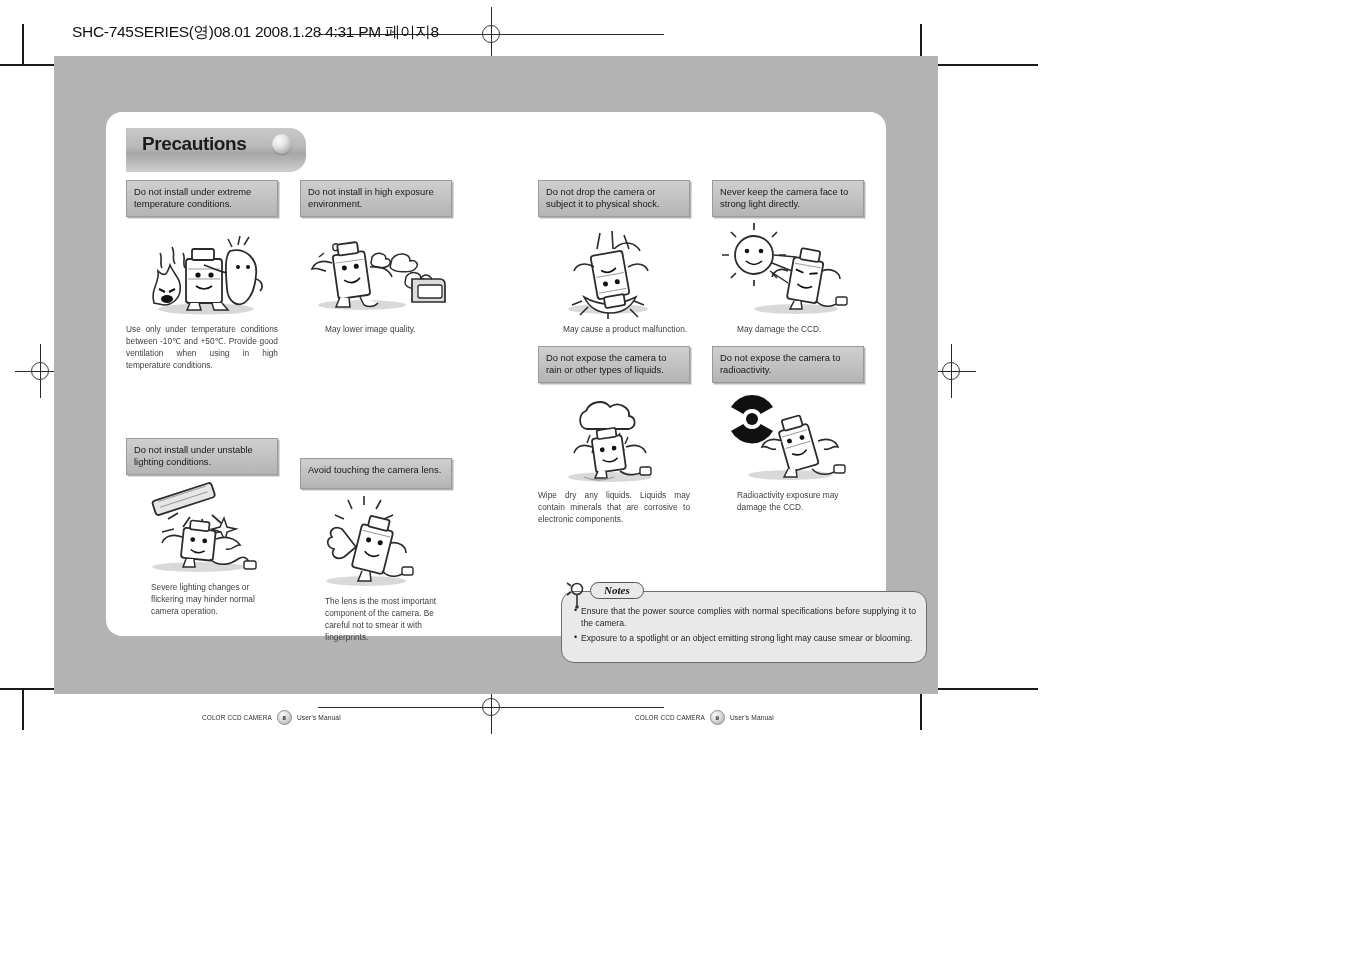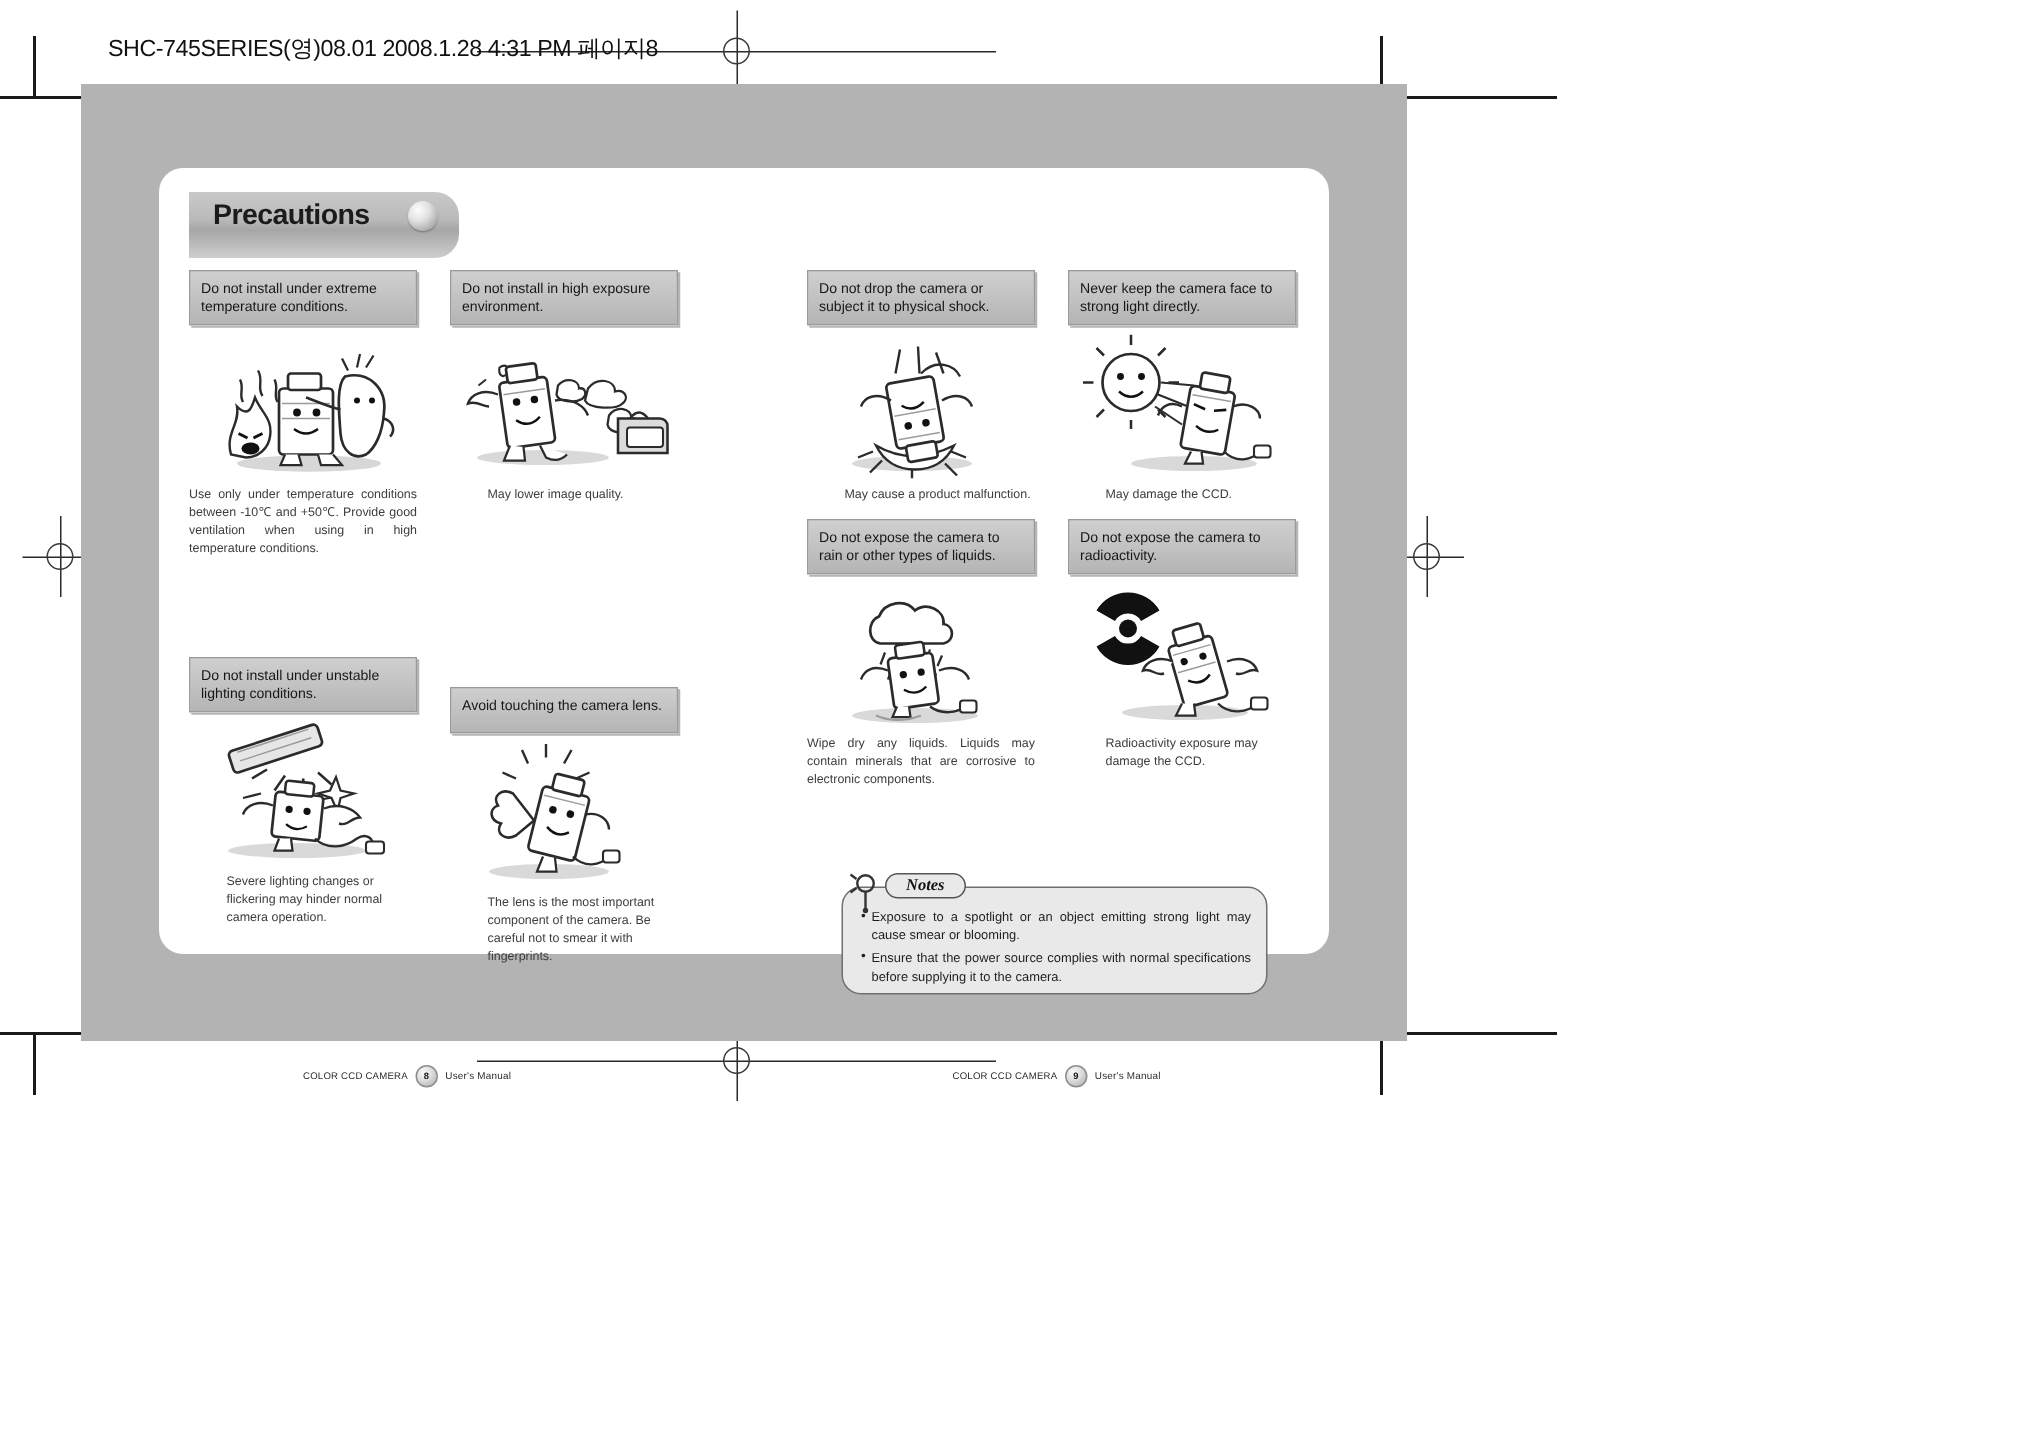--- a/index.html
+++ b/index.html
@@ -64,21 +64,21 @@
   .art{position:relative;height:96px;margin-top:6px;}
   .art svg{position:absolute;left:0;top:0;}
   .cap{
     margin-top:4px;font-size:8.3px;color:#3d3d3d;line-height:1.45;
     text-align:justify;
   }
   .cap.left{text-align:left;padding-left:25px;}
 
   
   .notes{
-    position:absolute;left:455px;top:479px;width:284px;height:72px;
+    position:absolute;left:455px;top:479px;width:366px;height:72px;
     border:1px solid #6f6f6f;border-radius:13px;background:#e9e9e9;
     box-sizing:border-box;
   }
   .notes .pin{position:absolute;left:4px;top:-12px;width:22px;height:30px;}
   .notes .lbl{
     position:absolute;left:28px;top:-10px;
     background:#e9e9e9;border:1px solid #555;border-radius:11px;
     padding:1px 13px 2px;font-size:11px;font-weight:bold;font-style:italic;color:#111;
     font-family:"Liberation Serif", serif;
   }
@@ -423,22 +423,22 @@
 
     <div class="notes">
       <svg class="pin" viewBox="0 0 22 30">
         <circle cx="11" cy="9" r="5.5" fill="none" stroke="#333" stroke-width="1.6"></circle>
         <path d="M5 6 l-4 -3 M5 12 l-4 3" stroke="#333" stroke-width="1.6"></path>
         <path d="M11 14 v12" stroke="#333" stroke-width="1.6"></path>
         <circle cx="11" cy="27" r="1.8" fill="#333"></circle>
       </svg>
       <div class="lbl">Notes</div>
       <ul>
+        <li>Ensure that the power source complies with normal specifications before supplying it to the camera.</li>
         <li>Exposure to a spotlight or an object emitting strong light may cause smear or blooming.</li>
-        <li>Ensure that the power source complies with normal specifications before supplying it to the camera.</li>
       </ul>
     </div>
 
     <div class="foot" style="left:529px;">
       <span>COLOR CCD CAMERA</span>
       <span class="pg">9</span>
       <span class="um">User's Manual</span>
     </div>
 
   </div>

